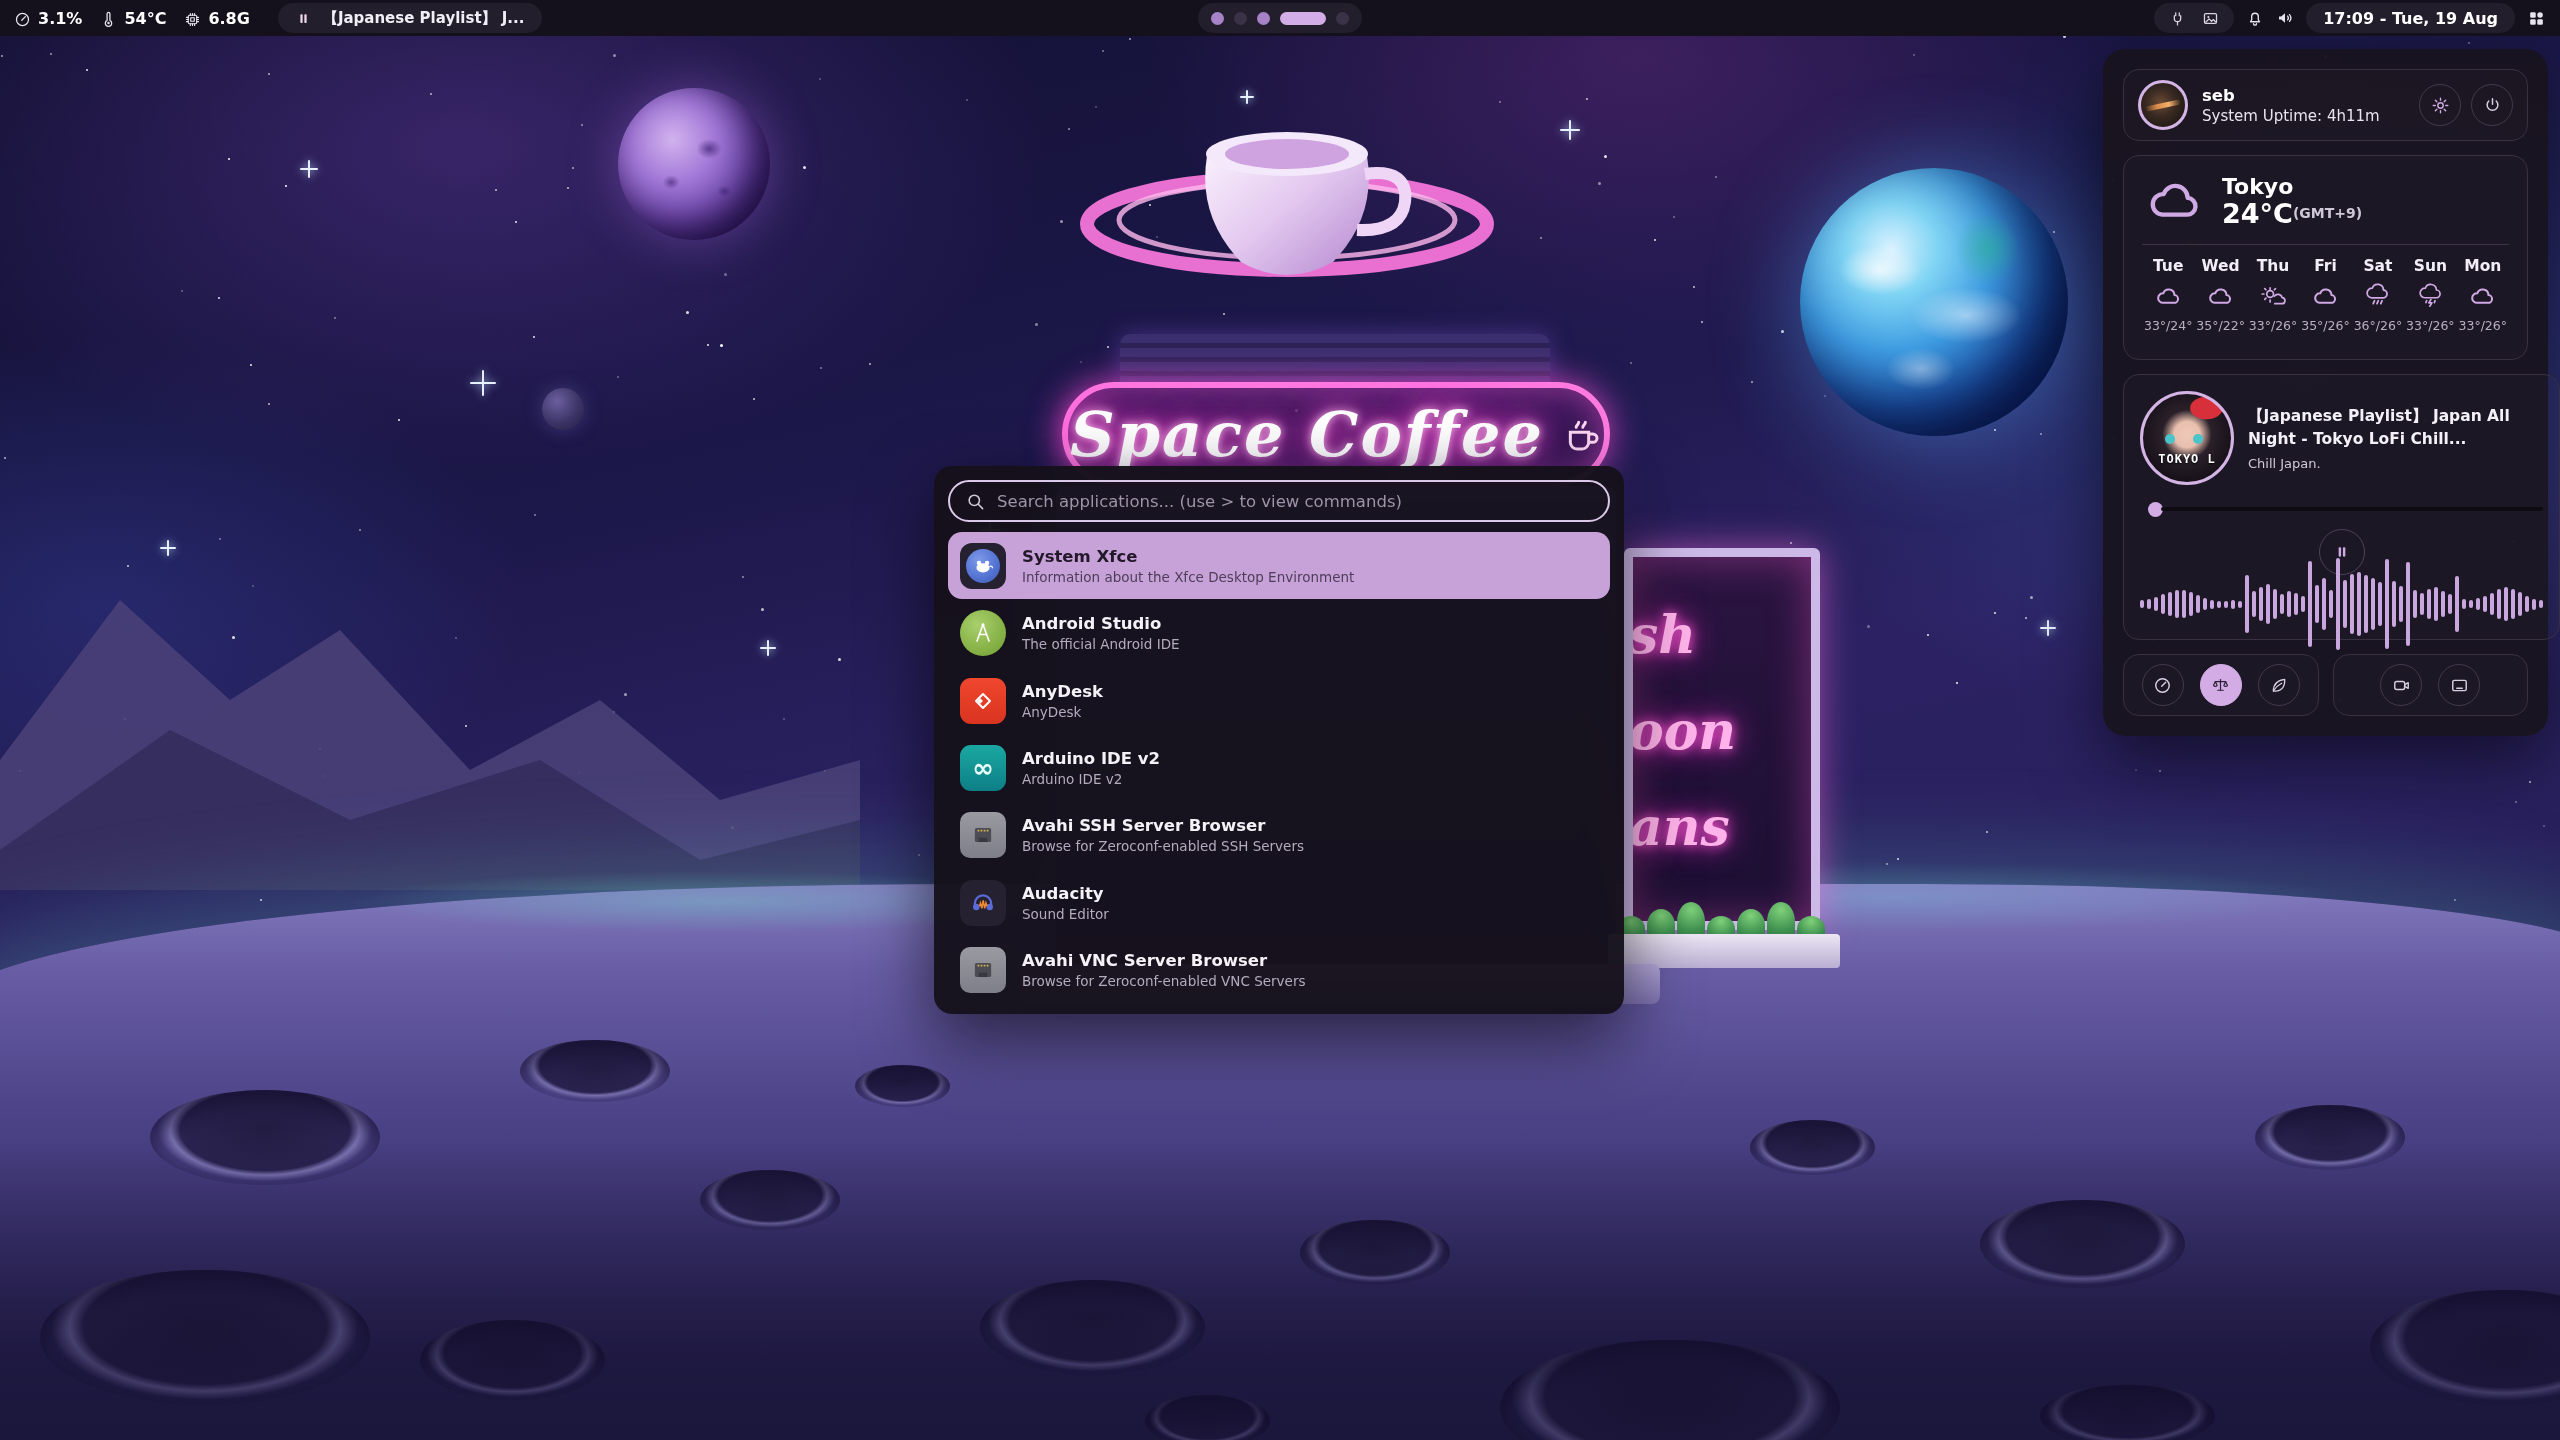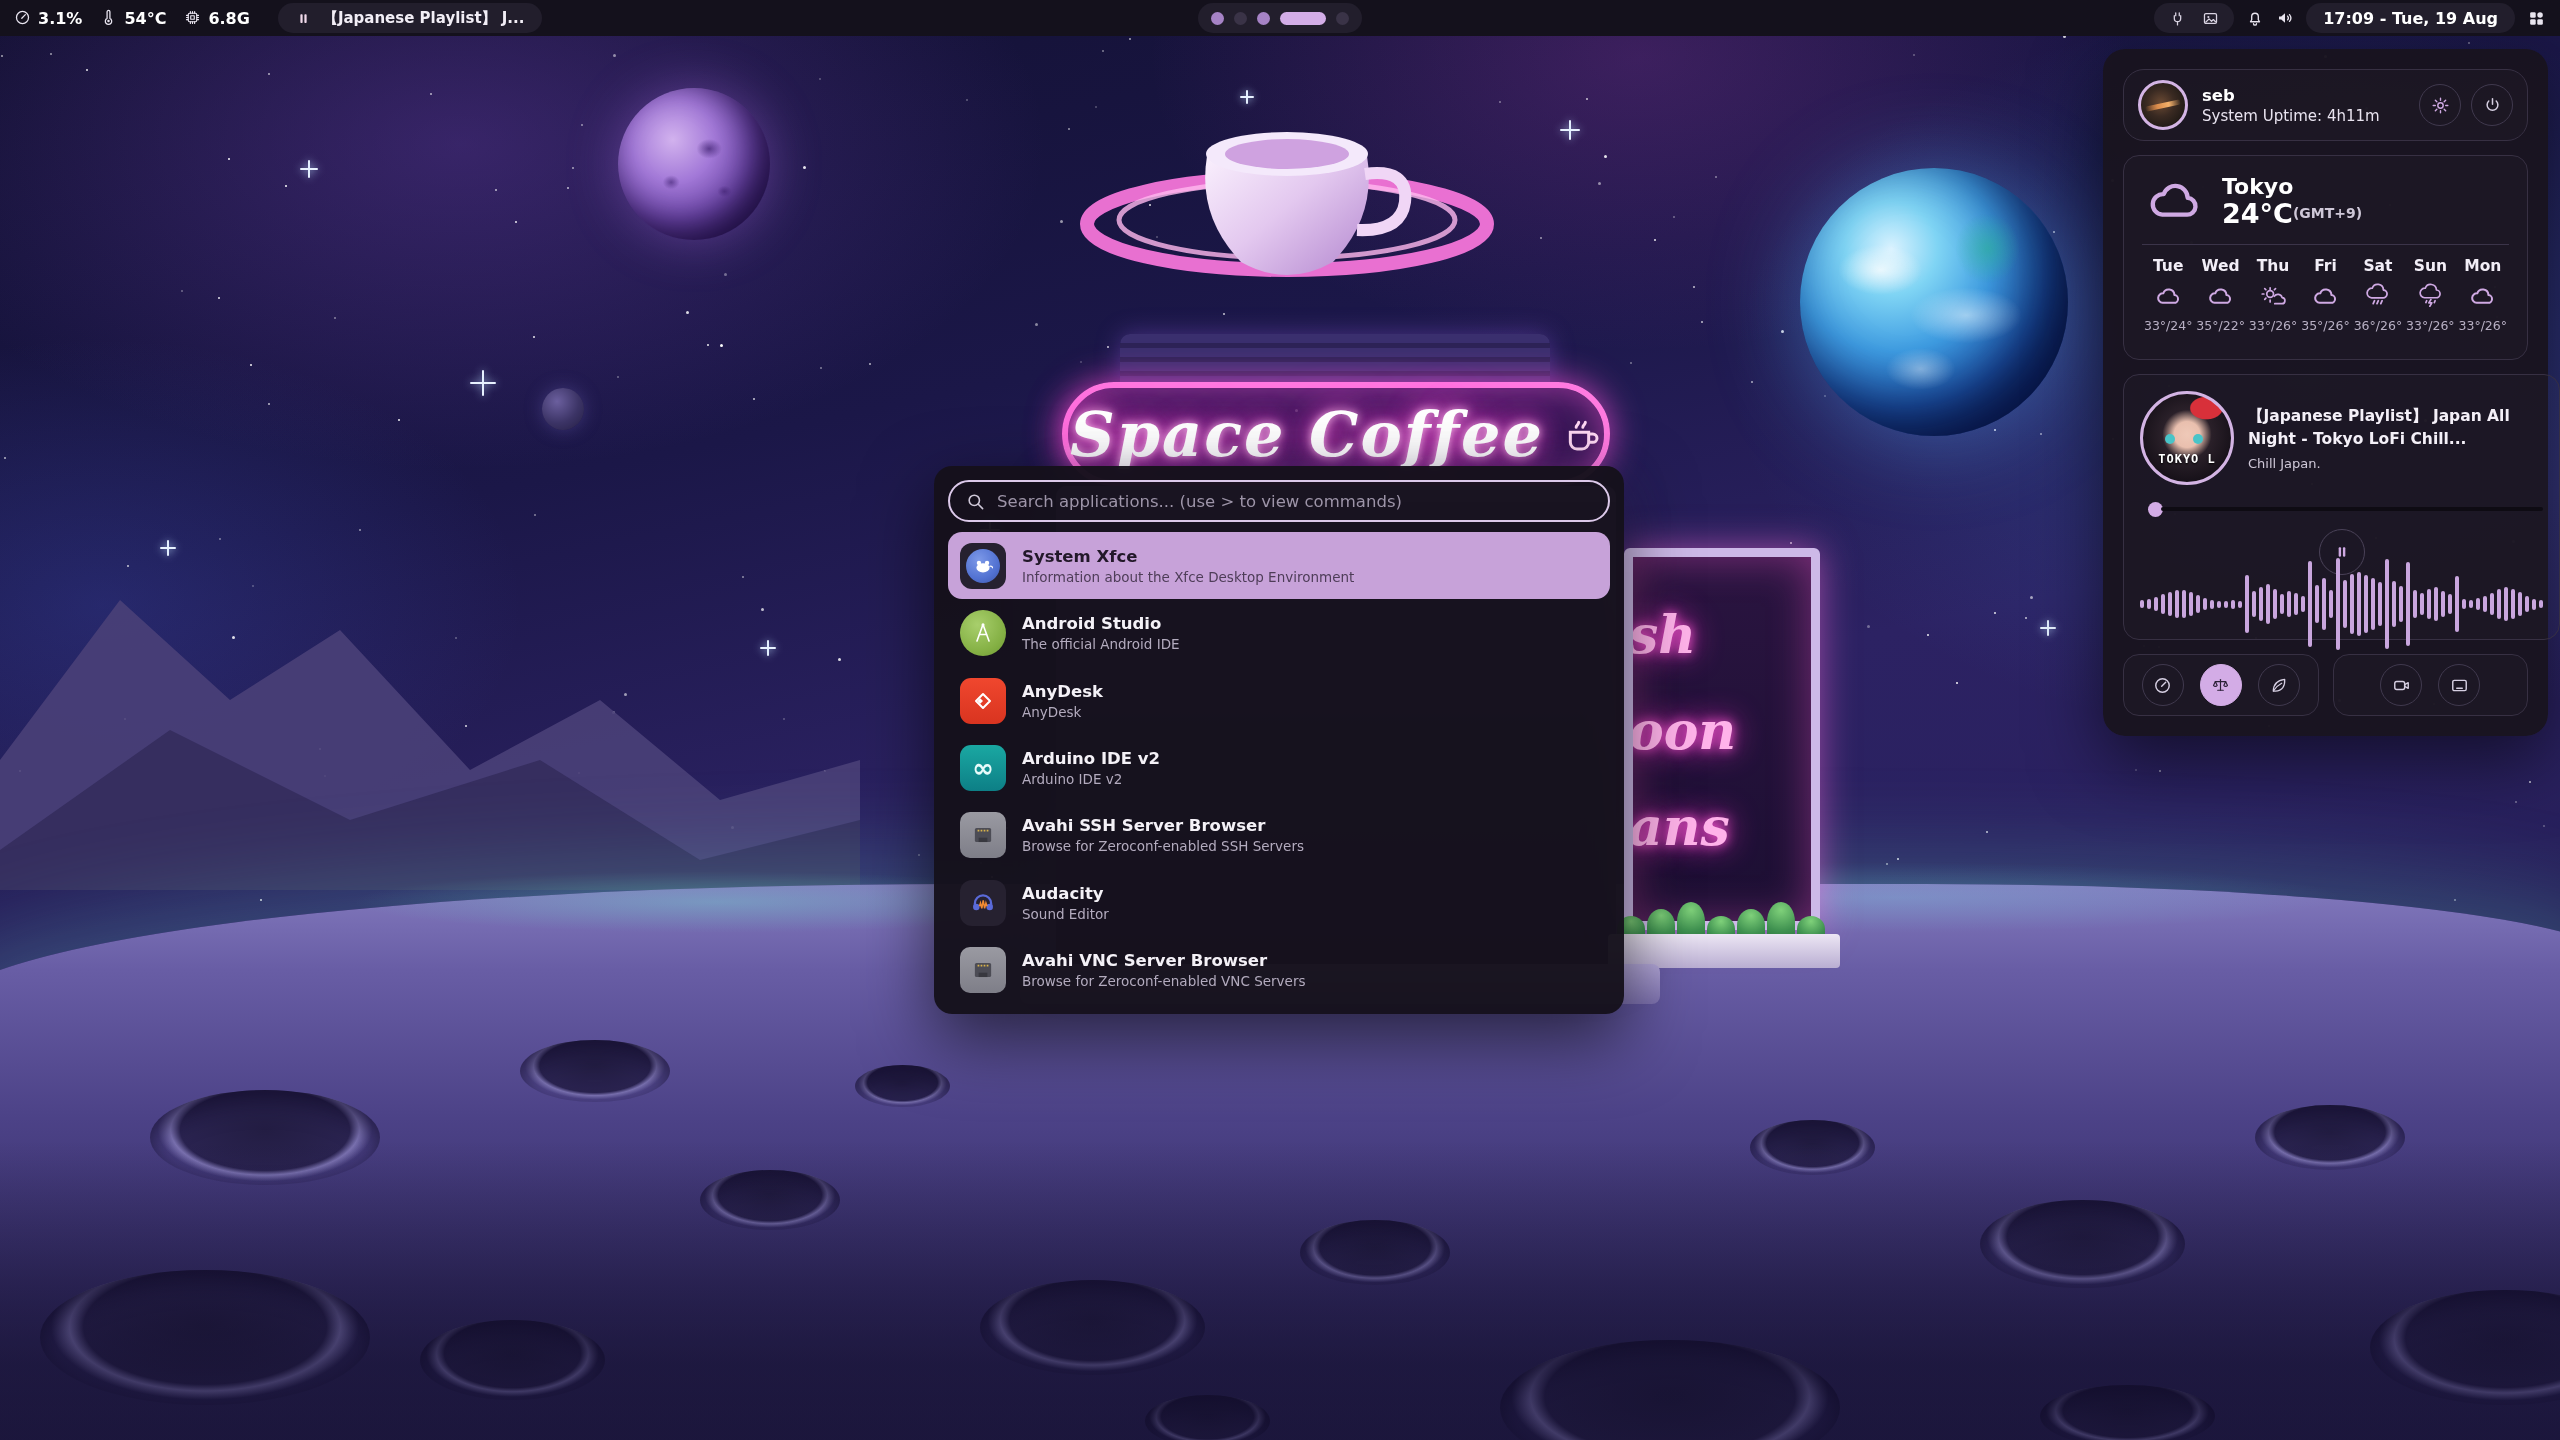--- a/index.html
+++ b/index.html
@@ -94,21 +94,21 @@
   .plant { width:28px; height:34px; background:radial-gradient(circle at 50% 20%, #7fd17a, #3f9150 60%, #2a6e3c);
     border-radius:50% 50% 20% 20%; margin:0 1px; }
   .planter { position:absolute; left:608px; top:838px; width:232px; height:34px;
     background:linear-gradient(180deg,#ece6f4,#b9aed2); border-radius:4px; }
   .platform { position:absolute; left:20px; top:868px; width:640px; height:40px;
     background:linear-gradient(180deg,#b4a8da,#7e72b0); border-radius:8px; }
 
   
   .topbar { position:absolute; left:0; top:0; width:2560px; height:36px; background:#14111c;
     display:flex; align-items:center; padding:0 14px; z-index:50; color:#fff; }
-  .stat { display:flex; align-items:flex-start; gap:7px; font-size:16px; font-weight:bold; margin-right:18px; }
+  .stat { display:flex; align-items:flex-end; gap:7px; font-size:16px; font-weight:bold; margin-right:18px; }
   .stat .i { font-size:17px; color:#e9e5f0; }
   .pill { background:#221e2c; border-radius:15px; height:30px; display:flex; align-items:center; }
   .media-pill { margin-left:10px; padding:0 18px; gap:12px; font-size:15px; font-weight:bold; color:#f2eef6; }
   .media-pill .i { font-size:15px; color:#f0d9ea; }
   .ws-pill { position:absolute; left:50%; top:3px; transform:translateX(-50%); padding:0 13px; gap:10px; }
   .ws-dot { width:13px; height:13px; border-radius:7px; background:#3a3347; }
   .ws-dot.occupied { background:#a683c6; }
   .ws-dot.active { width:46px; background:#d3ade7; }
   .tb-right { margin-left:auto; display:flex; align-items:center; gap:12px; }
   .tray-pill { padding:0 15px; gap:16px; }
@@ -144,21 +144,21 @@
   .plate-arduino { background:linear-gradient(180deg,#1aa8a2,#0d7f86); border-radius:11px; color:#e8fbfa;
     font-size:26px; font-weight:bold; }
   .plate-audacity { background:#262130; font-size:26px; }
   .plate-avahi { background:linear-gradient(180deg,#9a9aa2,#7e7e88); border-radius:10px; font-size:26px; }
 
   
   .sidebar { position:absolute; left:2103px; top:49px; width:445px; height:687px; z-index:45;
     background:rgba(25,20,31,.97); border-radius:22px; padding:20px; box-shadow:0 24px 70px rgba(0,0,0,.55);
     display:flex; flex-direction:column; gap:14px; }
   .card { border:1px solid #373043; border-radius:16px; background:rgba(255,255,255,.015); }
-  .user-card { height:72px; min-height:72px; display:flex; align-items:center; gap:14px; padding:0 14px;border-radius:21px; }
+  .user-card { height:72px; min-height:72px; display:flex; align-items:center; gap:14px; padding:0 14px; }
   .avatar { width:50px; height:50px; border-radius:50%; border:3px solid #d3b4e4; flex:none;
     background:radial-gradient(circle at 45% 45%, #6b4a33 0%, #3a2a22 40%, #201a16 75%, #15110e 100%);
     position:relative; overflow:hidden; }
   .avatar:before { content:""; position:absolute; left:4px; top:20px; width:36px; height:5px;
     background:linear-gradient(90deg, transparent, #d98a4a, #f2b06a, transparent); transform:rotate(-12deg); border-radius:3px; }
   .user-texts { display:flex; flex-direction:column; gap:2px; }
   .user-name { font-size:16.5px; font-weight:bold; color:#fff; }
   .user-uptime { font-size:15px; color:#e8e3ef; }
   .user-actions { margin-left:auto; display:flex; gap:10px; }
   .round-btn { width:42px; height:42px; border-radius:50%; border:1.5px solid #40394e;

